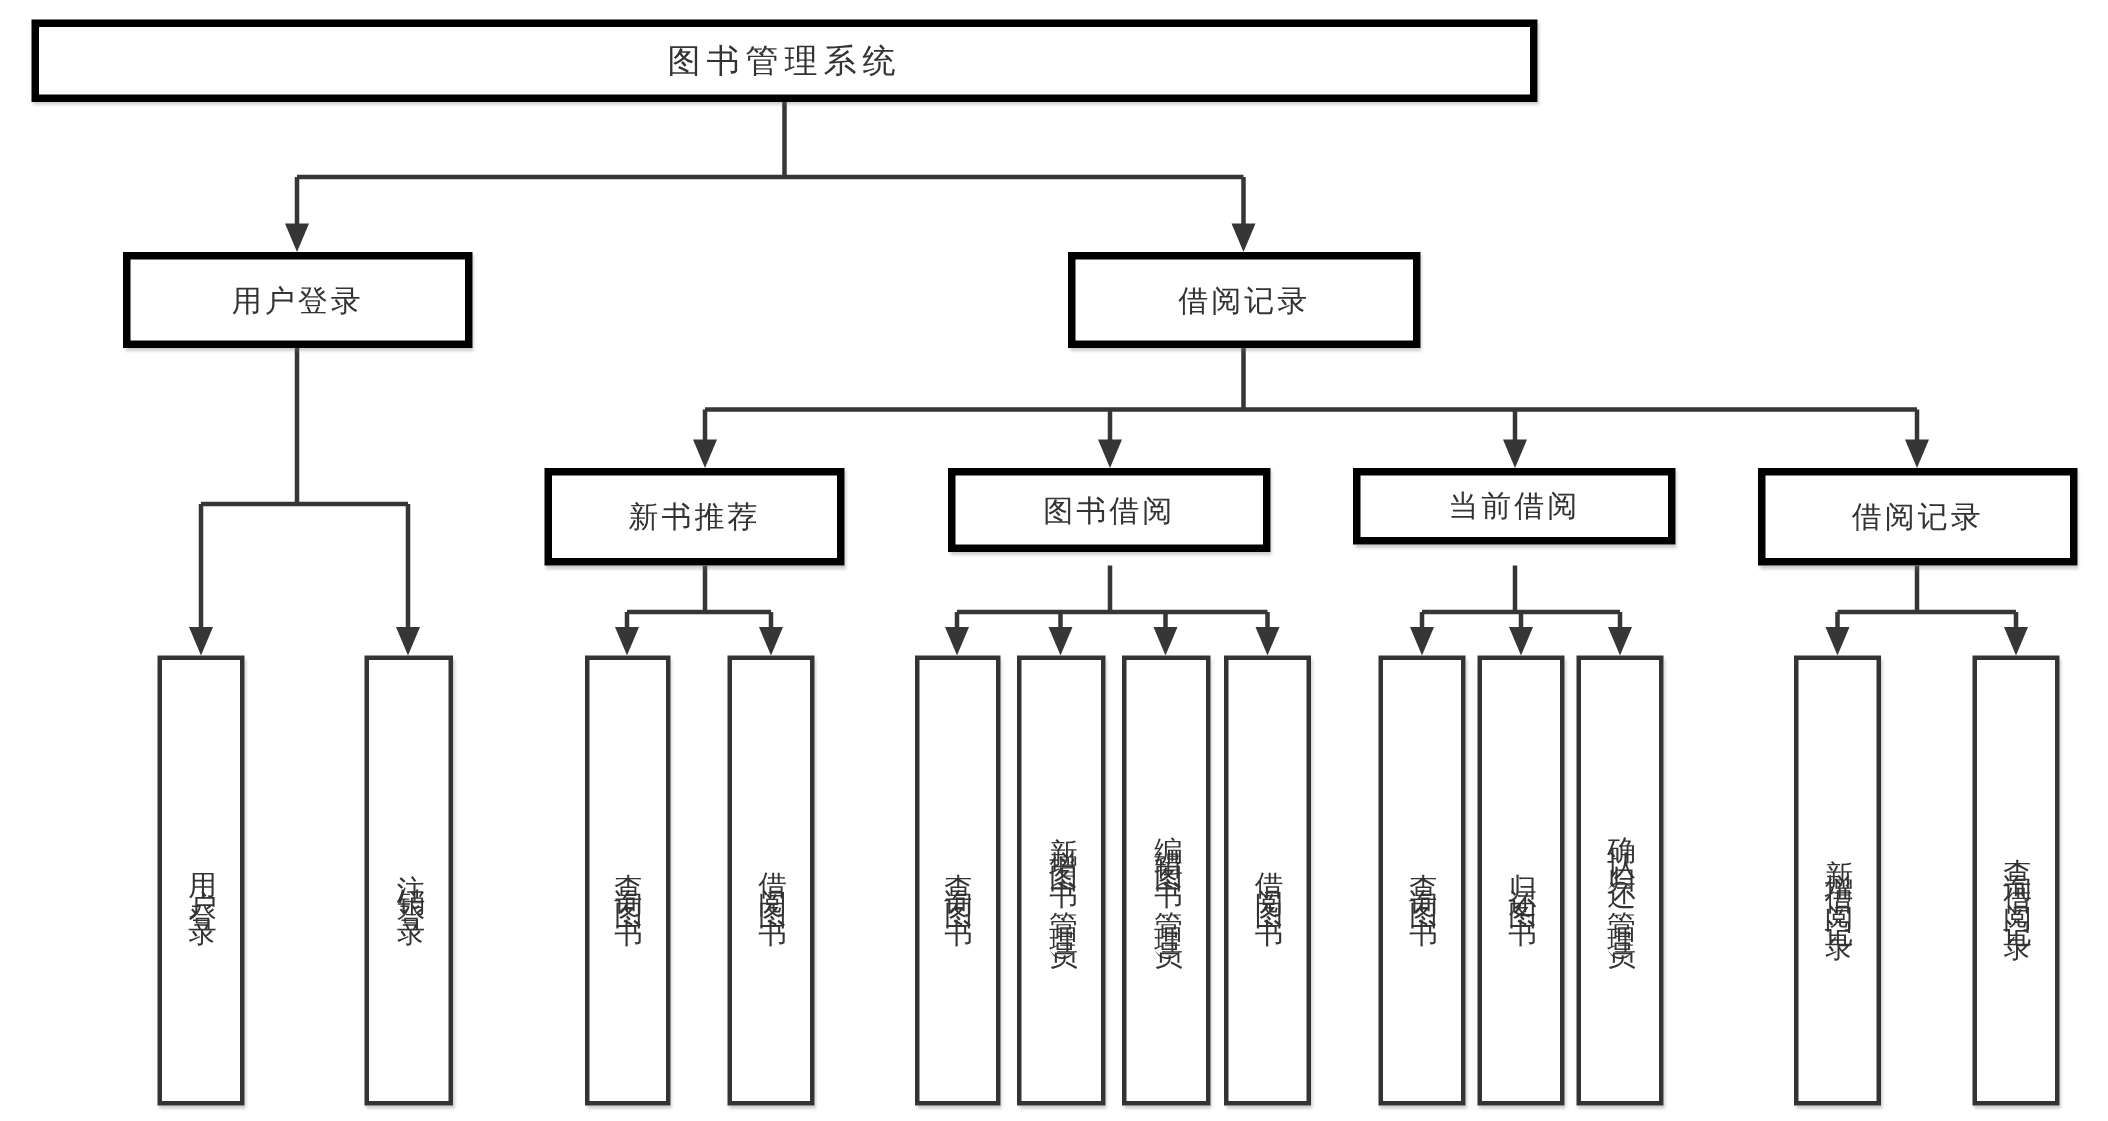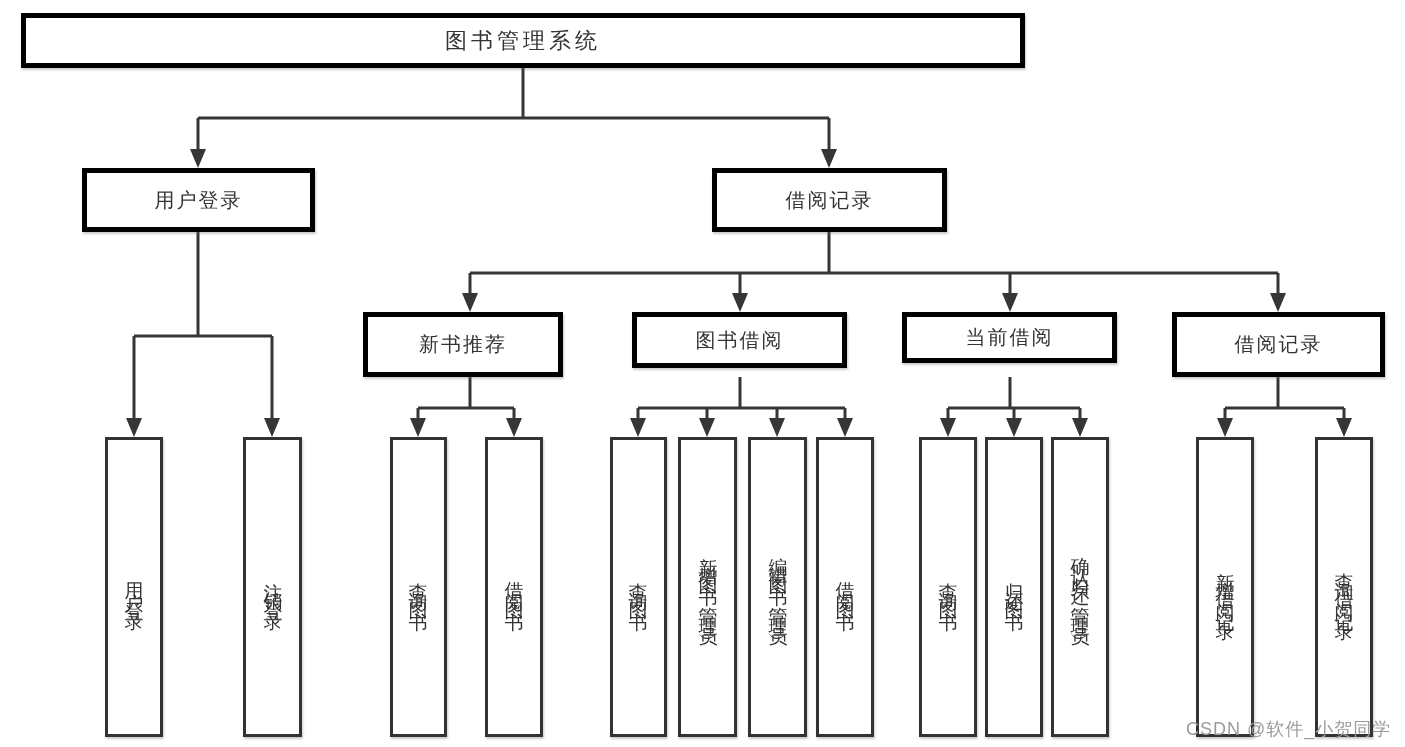--- a/index.html
+++ b/index.html
@@ -129,14 +129,13 @@
   <div class="leaf" style="left:748px; width:59px;">编辑图书（管理员）</div>
   <div class="leaf" style="left:816px; width:58px;">借阅图书</div>
 
   <div class="leaf" style="left:919px; width:58px;">查询图书</div>
   <div class="leaf" style="left:985px; width:58px;">归还图书</div>
   <div class="leaf" style="left:1051px; width:58px;">确认归还（管理员）</div>
 
   <div class="leaf" style="left:1196px; width:58px;">新增借阅记录</div>
   <div class="leaf" style="left:1315px; width:58px;">查询借阅记录</div>
 
-  <div class="watermark">CSDN @软件_小贺同学</div>
 </div>
 
 </body></html>

